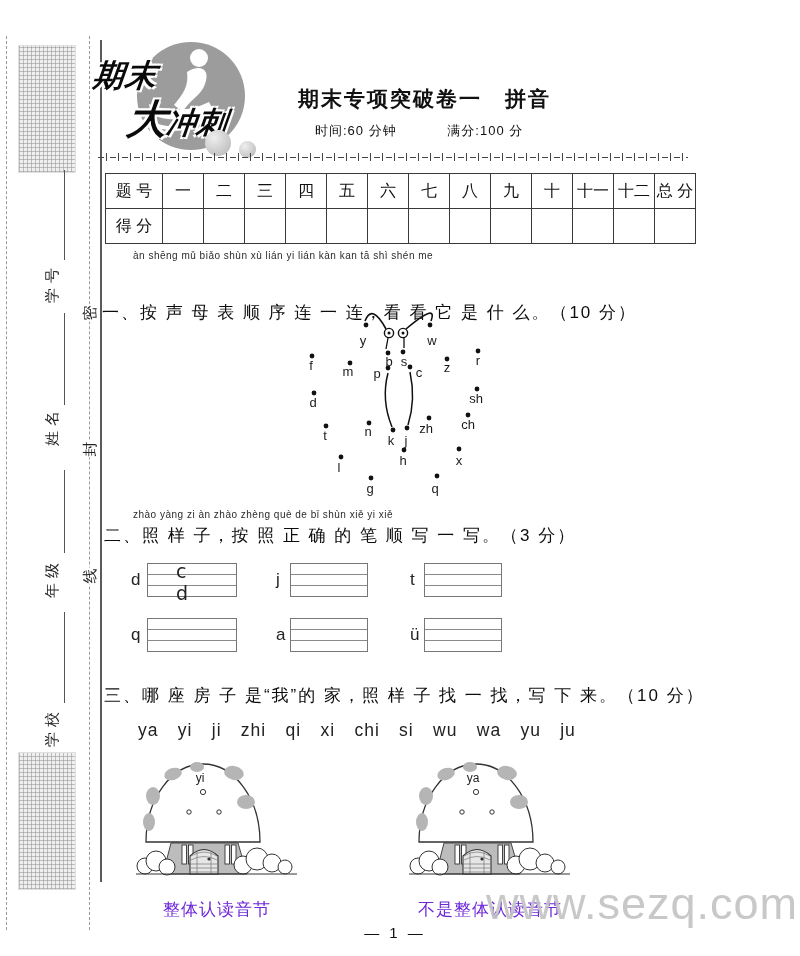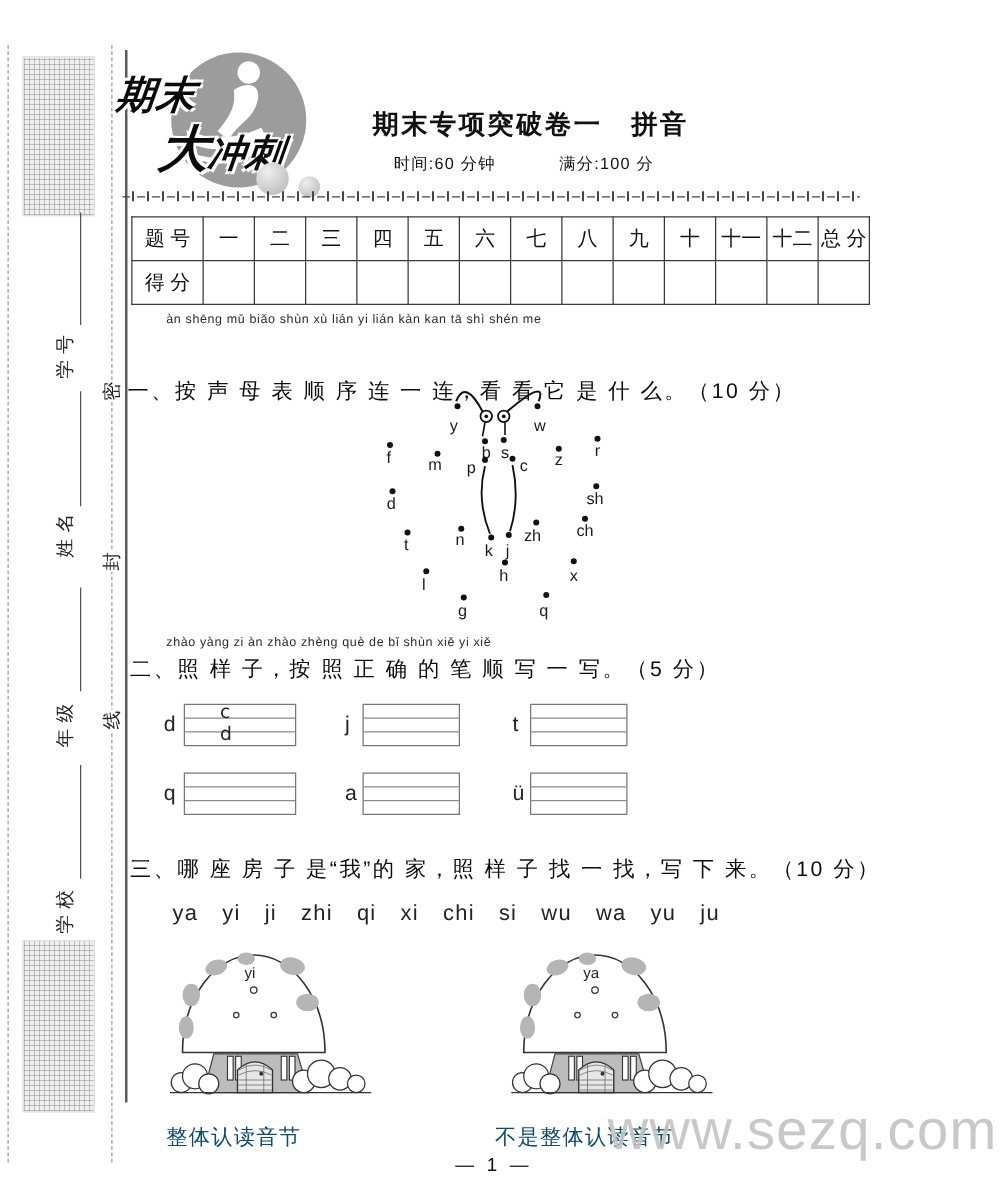--- a/index.html
+++ b/index.html
@@ -57,30 +57,30 @@
   .qtext{position:absolute;font-size:17px;letter-spacing:2px;white-space:nowrap;color:#0c0c0c;}
 
   
   .butterfly{position:absolute;left:280px;top:300px;}
 
   
   .wlabel{position:absolute;font-size:17px;color:#222;}
   .wgrid{position:absolute;height:34px;border:1px solid #777;box-sizing:border-box;
          background-image:linear-gradient(#8a8a8a,#8a8a8a),linear-gradient(#8a8a8a,#8a8a8a);
          background-size:100% 1px,100% 1px;background-position:0 10px,0 21px;background-repeat:no-repeat;}
-  .wexample{position:absolute;left:28px;top:-4px;font-size:15px;letter-spacing:15px;color:#222;
+  .wexample{position:absolute;left:28px;top:-4px;font-size:19px;letter-spacing:15px;color:#222;
             font-family:"DejaVu Sans",sans-serif;}
 
   
   .syllables{position:absolute;left:138px;top:720px;width:438px;display:flex;justify-content:space-between;
              font-size:17.5px;color:#222;letter-spacing:1px;}
 
   
   .house{position:absolute;top:756px;}
-  .caption{position:absolute;top:898px;font-size:17px;letter-spacing:1px;text-align:left;color:#0c4a6e;}
+  .caption{position:absolute;top:898px;font-size:17px;letter-spacing:1px;text-align:center;color:#6d28d9;}
 
   
   .watermark{position:absolute;left:486px;top:878px;font-size:45px;color:#c3c3c3;letter-spacing:1px;opacity:.9;white-space:nowrap;}
   .pageno{position:absolute;left:105px;top:924px;width:580px;text-align:center;font-size:15px;letter-spacing:3px;}
 </style>
 </head>
 <body>
 
 <div id="page">
 
@@ -226,21 +226,21 @@
         <circle cx="179" cy="149" r="2.4" fill="#111"></circle>
         <text x="179" y="165" font-size="13" text-anchor="middle" fill="#1a1a1a">x</text>
         <circle cx="91" cy="178" r="2.4" fill="#111"></circle>
         <text x="90" y="193" font-size="13" text-anchor="middle" fill="#1a1a1a">g</text>
         <circle cx="157" cy="176" r="2.4" fill="#111"></circle>
         <text x="155" y="193" font-size="13" text-anchor="middle" fill="#1a1a1a">q</text>
       </g>
   </svg>
 
   <div class="pinyin" style="left:133px;top:509px;text-align:right;">zhào yàng zi    àn zhào zhèng què de bǐ shùn xiě yi xiě</div>
-  <div class="qtext" style="left:104px;top:524px;">二、照 样 子，按 照 正 确 的 笔 顺 写 一 写。（5 分）</div>
+  <div class="qtext" style="left:104px;top:524px;">二、照 样 子，按 照 正 确 的 笔 顺 写 一 写。（3 分）</div>
 
   <div class="wlabel" style="left:131px;top:570px;">d</div>
   <div class="wgrid" style="left:147px;top:563px;width:90px;">
     <span class="wexample">c d</span>
   </div>
   <div class="wlabel" style="left:276px;top:570px;">j</div>
   <div class="wgrid" style="left:290px;top:563px;width:78px;"></div>
   <div class="wlabel" style="left:410px;top:570px;">t</div>
   <div class="wgrid" style="left:424px;top:563px;width:78px;"></div>
 

